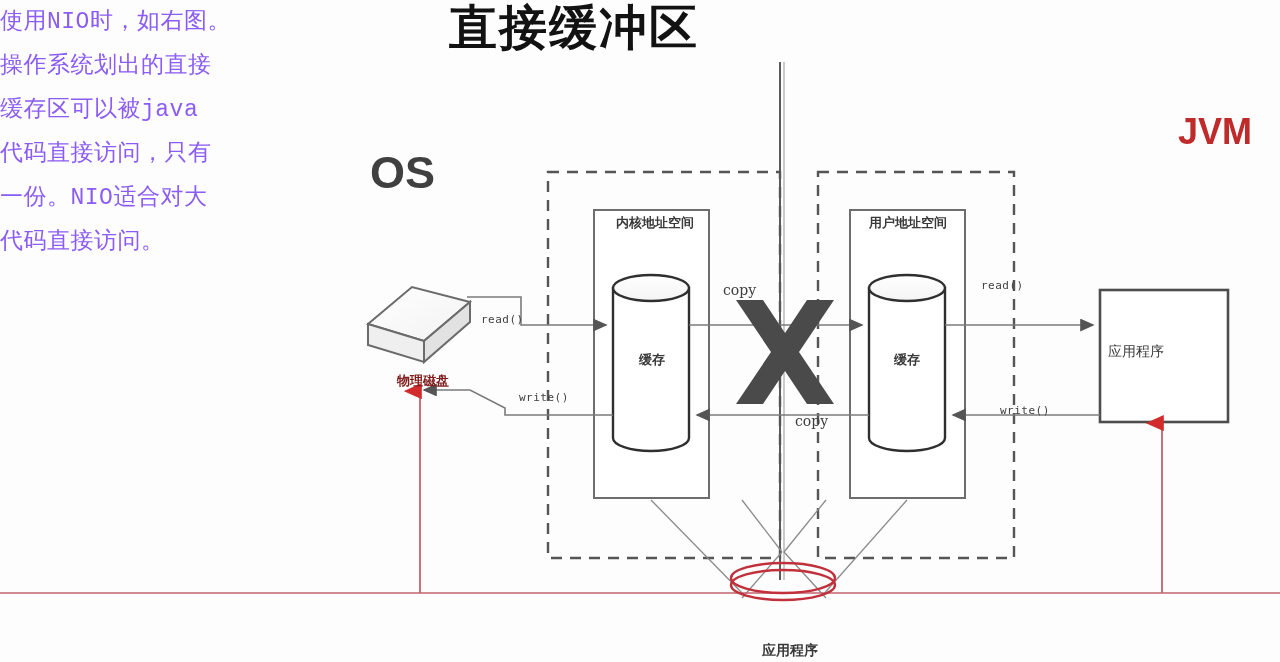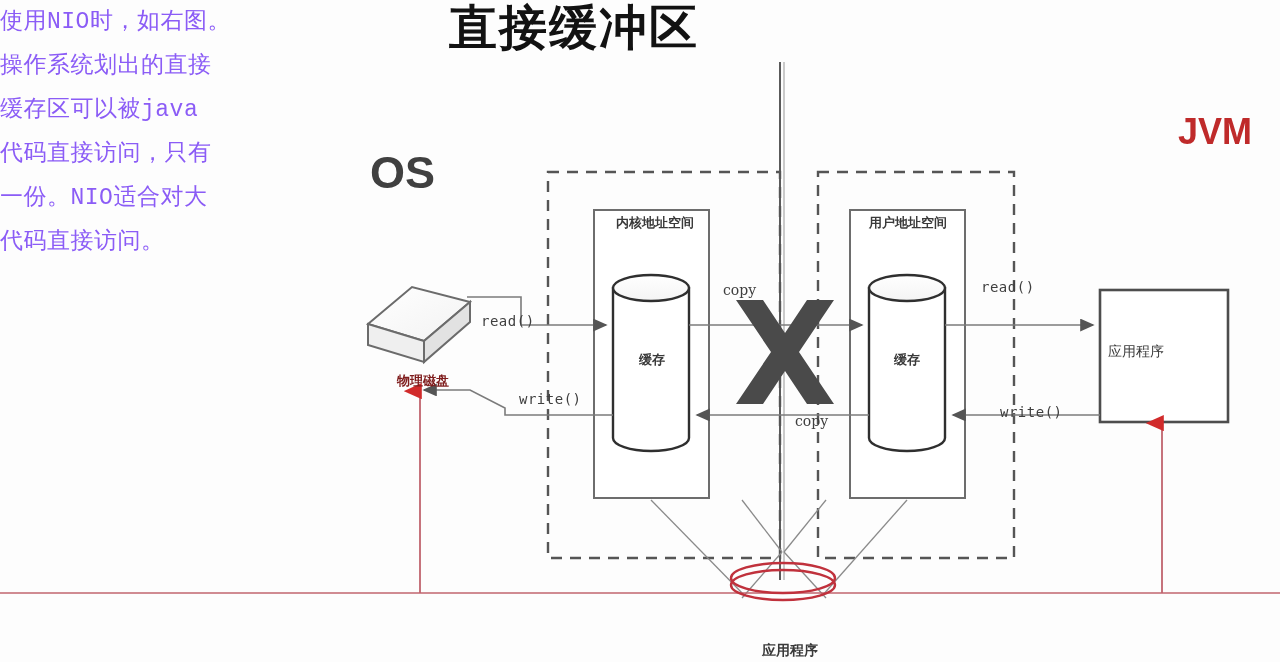--- a/index.html
+++ b/index.html
@@ -112,21 +112,21 @@
     font-size: 14px;
     font-weight: 600;
     color: #3a3a3a;
     text-align: center;
     line-height: 18px;
   }
   #mmap-caption span { display: block; }
   
   .call {
     font-family: "DejaVu Sans Mono", monospace;
-    font-size: 14px;
+    font-size: 11px;
     color: #3f3f3f;
     letter-spacing: 0.5px;
   }
   .copy {
     font-family: "DejaVu Serif", serif;
     font-size: 14px;
     color: #3f3f3f;
   }
   #read-disk  { left: 481px; top: 314px; }
   #write-left { left: 519px; top: 392px; }

